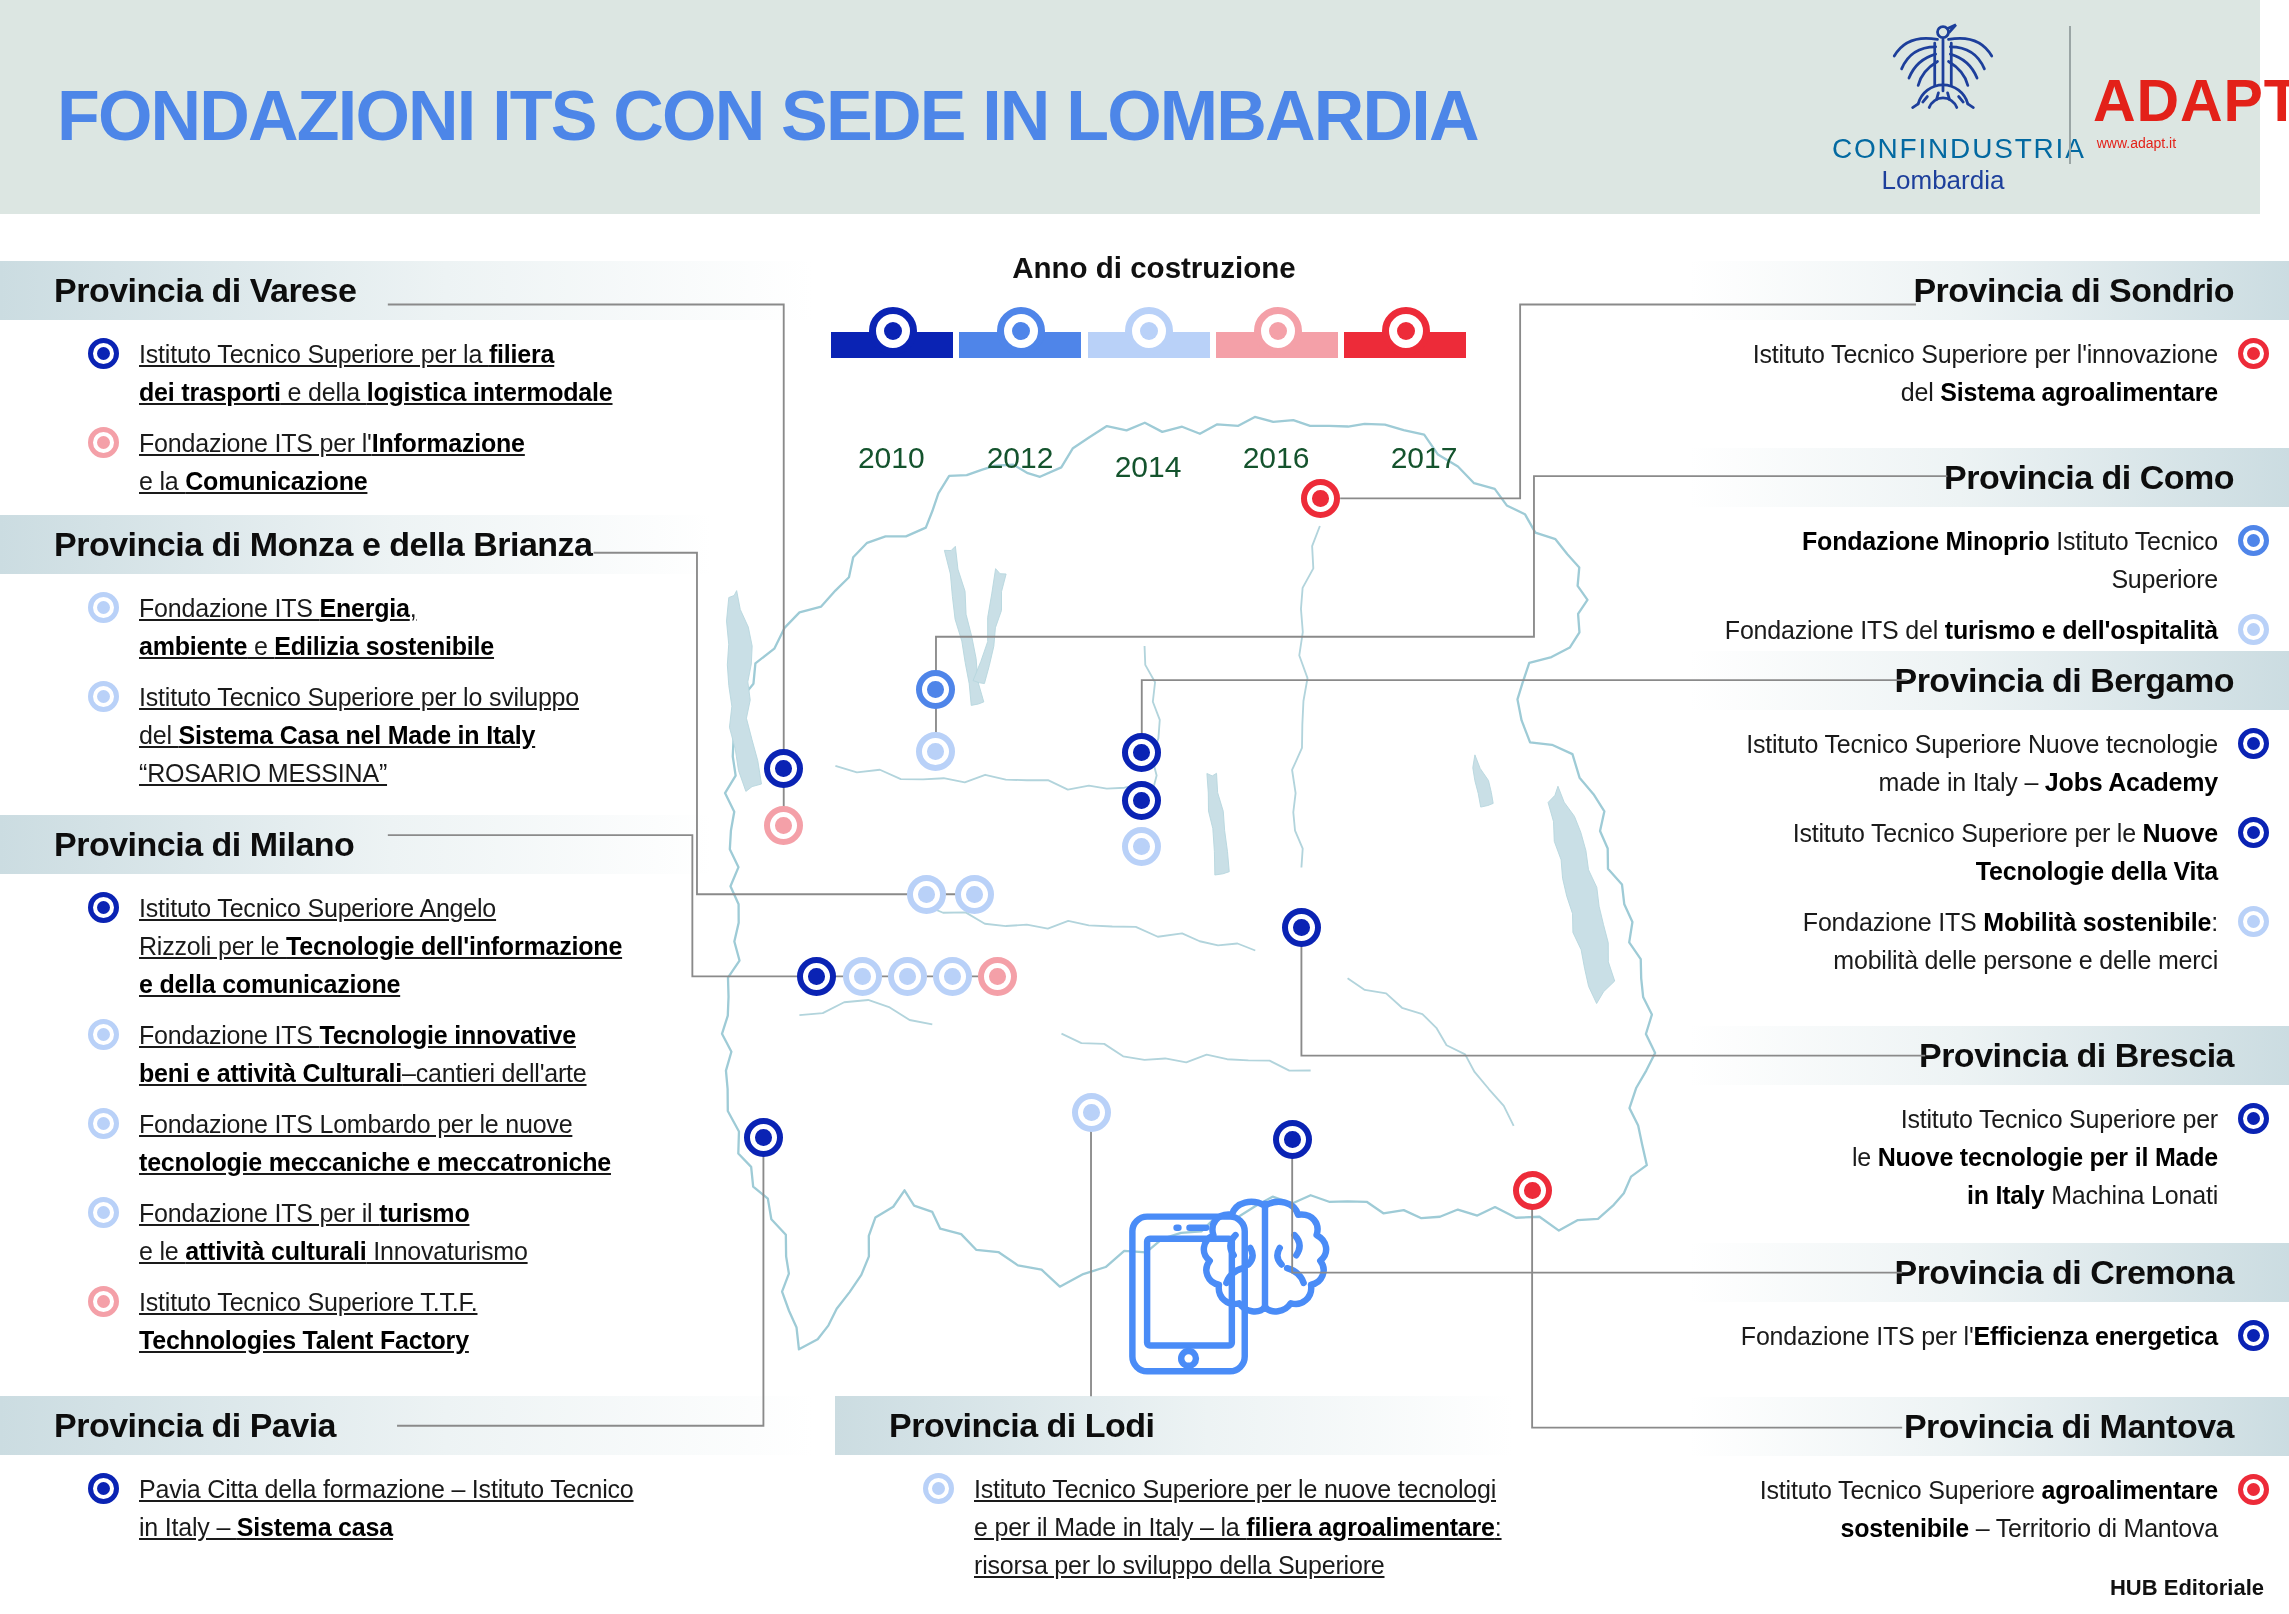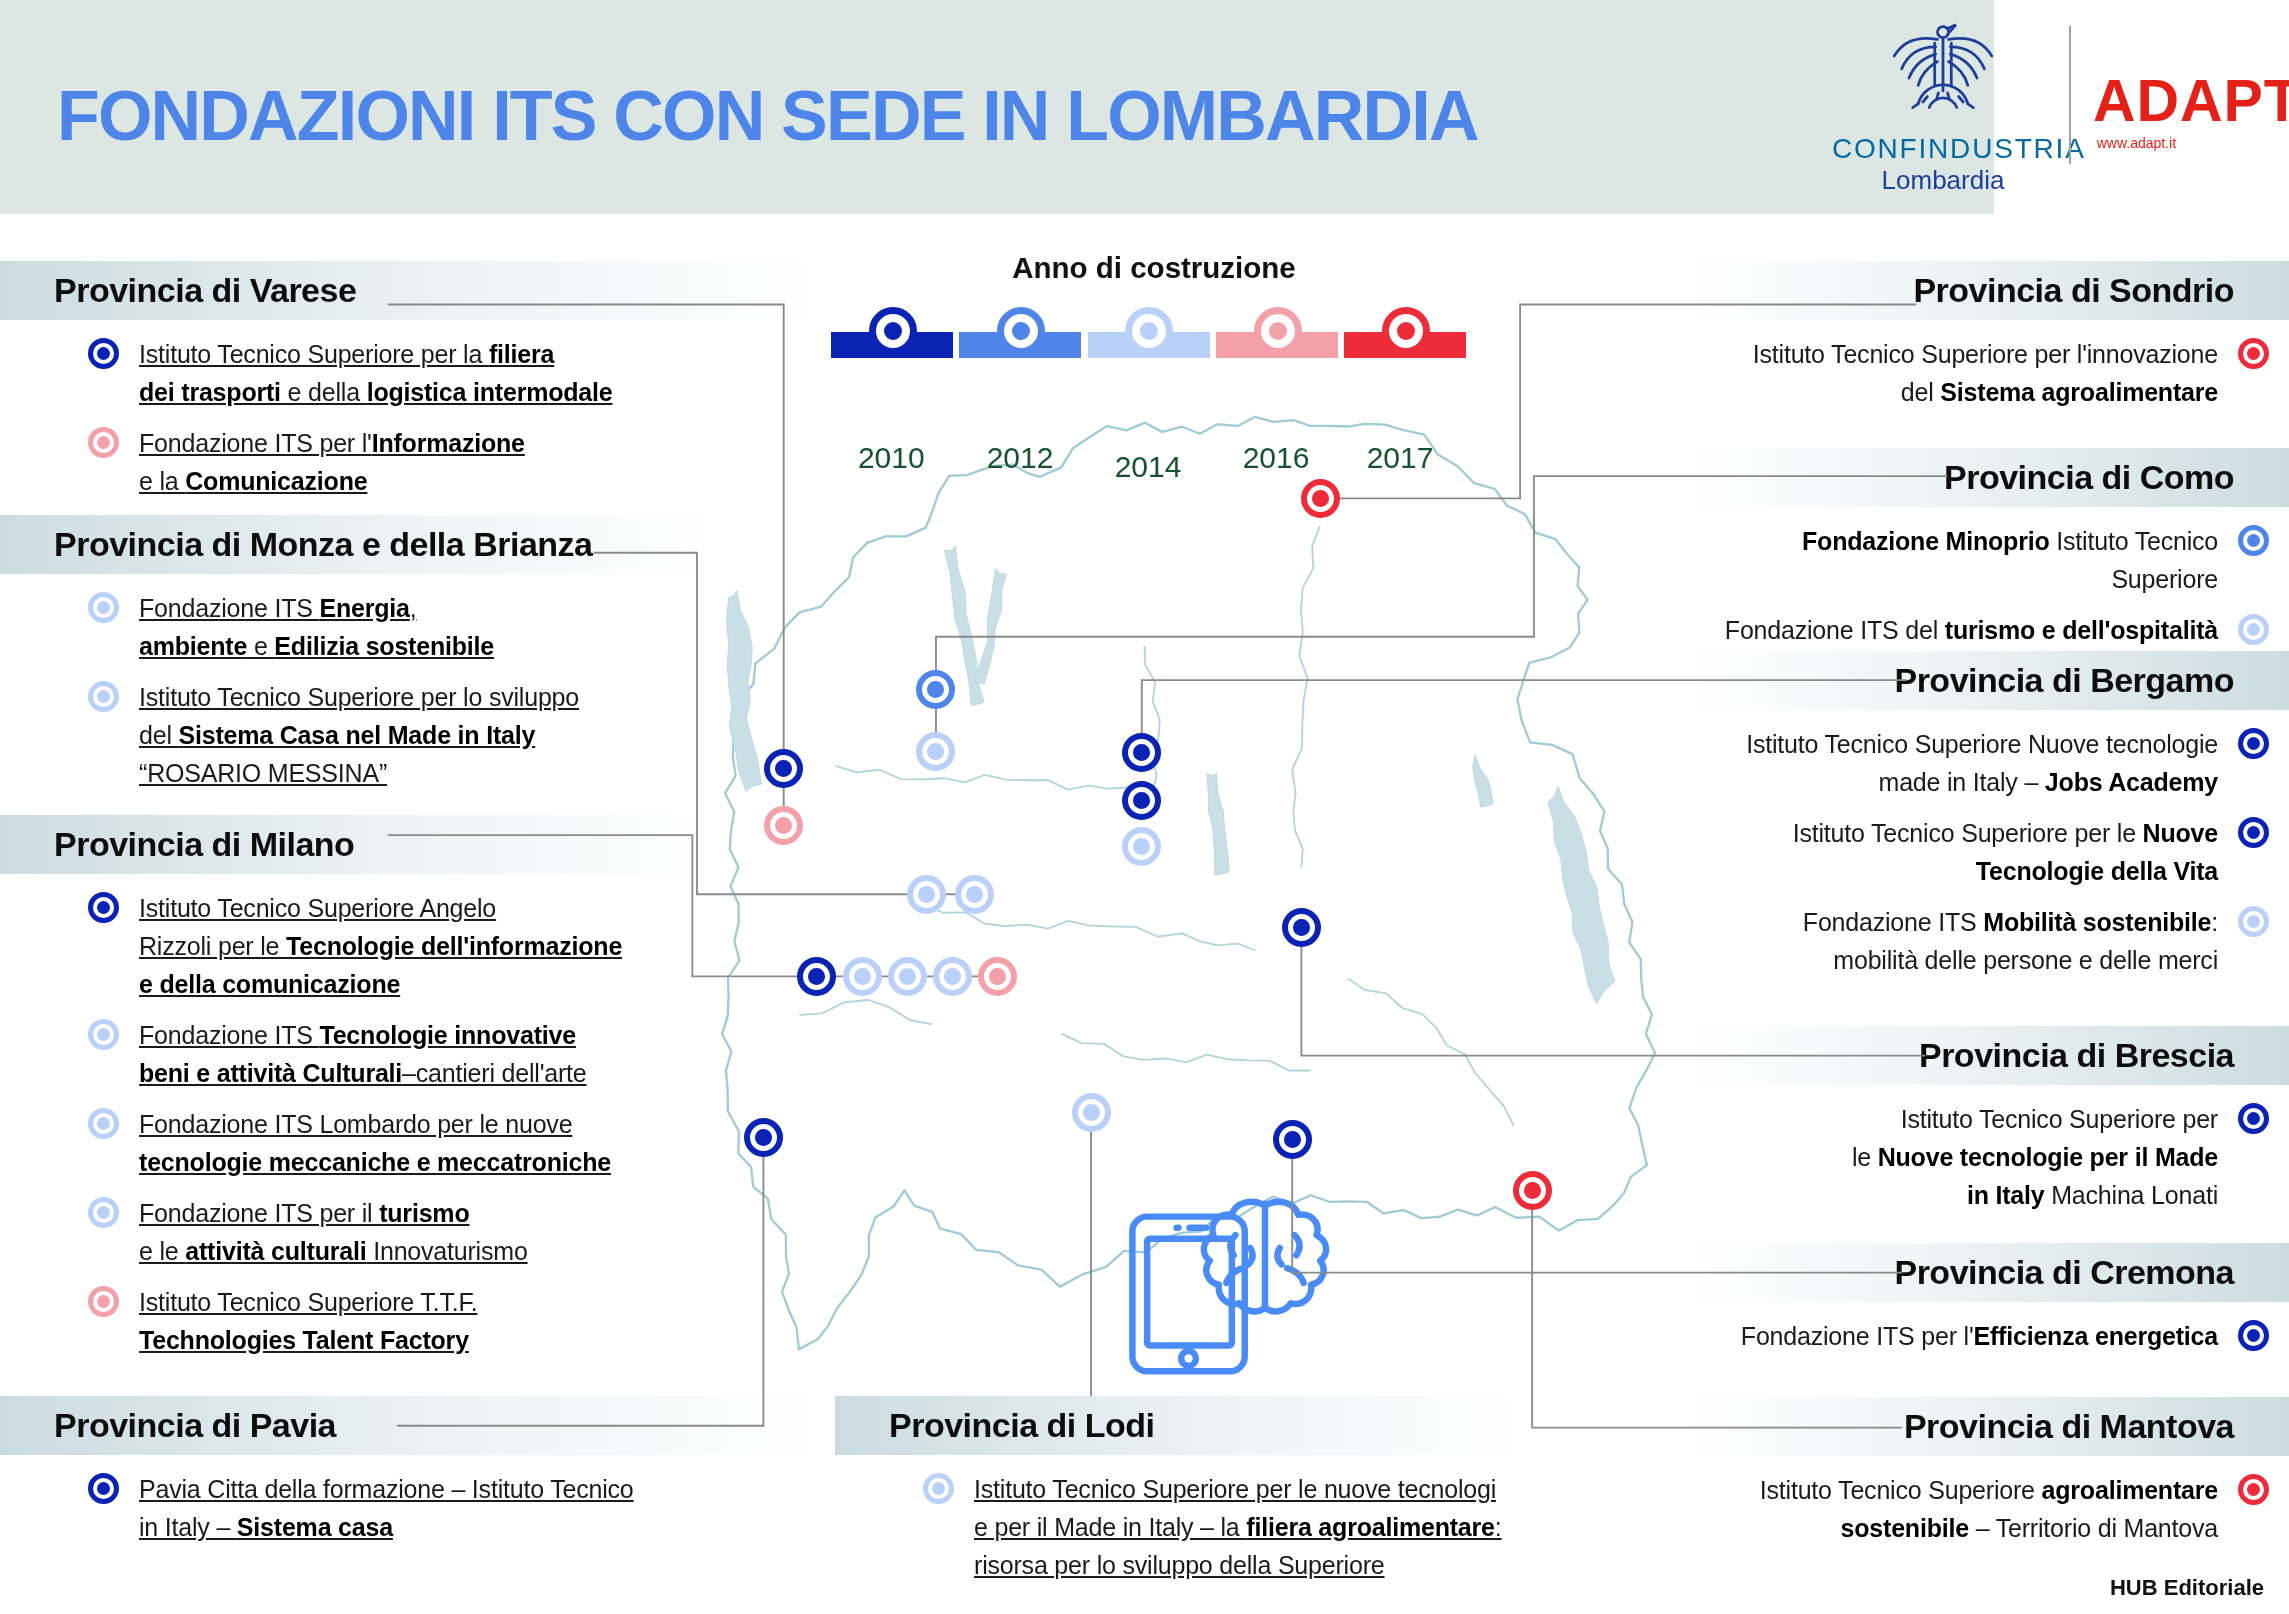--- a/index.html
+++ b/index.html
@@ -1,19 +1,19 @@
 <!DOCTYPE html>
 <html style="font-size:14.8px"><head>
 <meta charset="utf-8">
 <style>
   html,body{margin:0;padding:0;background:#fff;}
   body{font-family:"Liberation Sans",sans-serif;color:#1a1a1a;}
   #page{position:relative;width:2290px;height:1614px;overflow:hidden;background:#fff;}
   
-  #header{position:absolute;left:0;top:0;width:1994px;height:214px;background:#dce6e2;z-index:6;}
+  #header{position:absolute;left:0;top:0;width:2260px;height:214px;background:#dce6e2;z-index:6;}
   #main-title{position:absolute;left:57px;top:76px;font-size:70px;font-weight:bold;letter-spacing:-1.8px;color:#4d86e8;white-space:nowrap;}
   #conf-logo{position:absolute;left:1832px;top:18.5px;width:222px;height:194px;text-align:center;}
   #conf-name{margin-top:2px;font-size:28px;letter-spacing:1.8px;color:#0369a1;font-weight:400;}
   #conf-sub{font-size:26px;color:#1d3f9b;}
   #logo-divider{position:absolute;left:2069px;top:26px;width:1.8px;height:138px;background:#9aa5a5;}
   #adapt-logo{position:absolute;left:2093px;top:72px;color:#e32119;}
   #adapt-name{font-size:59px;font-weight:bold;letter-spacing:0.9px;line-height:59px;}
   #adapt-url{font-size:14px;margin-top:3.7px;margin-left:3.7px;}
   
   #legend{position:absolute;left:831px;top:251px;width:646px;height:166px;z-index:5;}
@@ -147,21 +147,21 @@
         <div class="leglabel" style="left: 253px; margin-top: 9px;">2014</div>
         <div class="legseg" style="left: 385px; background: rgb(244, 160, 168);"></div>
         <span class="ring legring" style="height: 48px; width: 48px; border-width: 7.4px; border-color: rgb(244, 160, 168); left: 423px; top: -28px;">
           <span class="dotc" style="height: 18.5px; width: 18.5px; background: rgb(244, 160, 168);"></span>
         </span>
         <div class="leglabel" style="left: 381px;">2016</div>
         <div class="legseg" style="left: 513px; background: rgb(237, 43, 57);"></div>
         <span class="ring legring" style="height: 48px; width: 48px; border-width: 7.4px; border-color: rgb(237, 43, 57); left: 551px; top: -28px;">
           <span class="dotc" style="height: 18.5px; width: 18.5px; background: rgb(237, 43, 57);"></span>
         </span>
-        <div class="leglabel" style="left: 505px;">2017</div>
+        <div class="leglabel" style="left: 529px;">2017</div>
       </div>
   </div>
 
   <div id="sections">
       <div class="section side-left" style="left: 0px; top: 261px; width: 812px;">
         <div class="band">
           <span class="sec-title">Provincia di Varese</span>
         </div>
         <div class="items">
           <div class="item">

